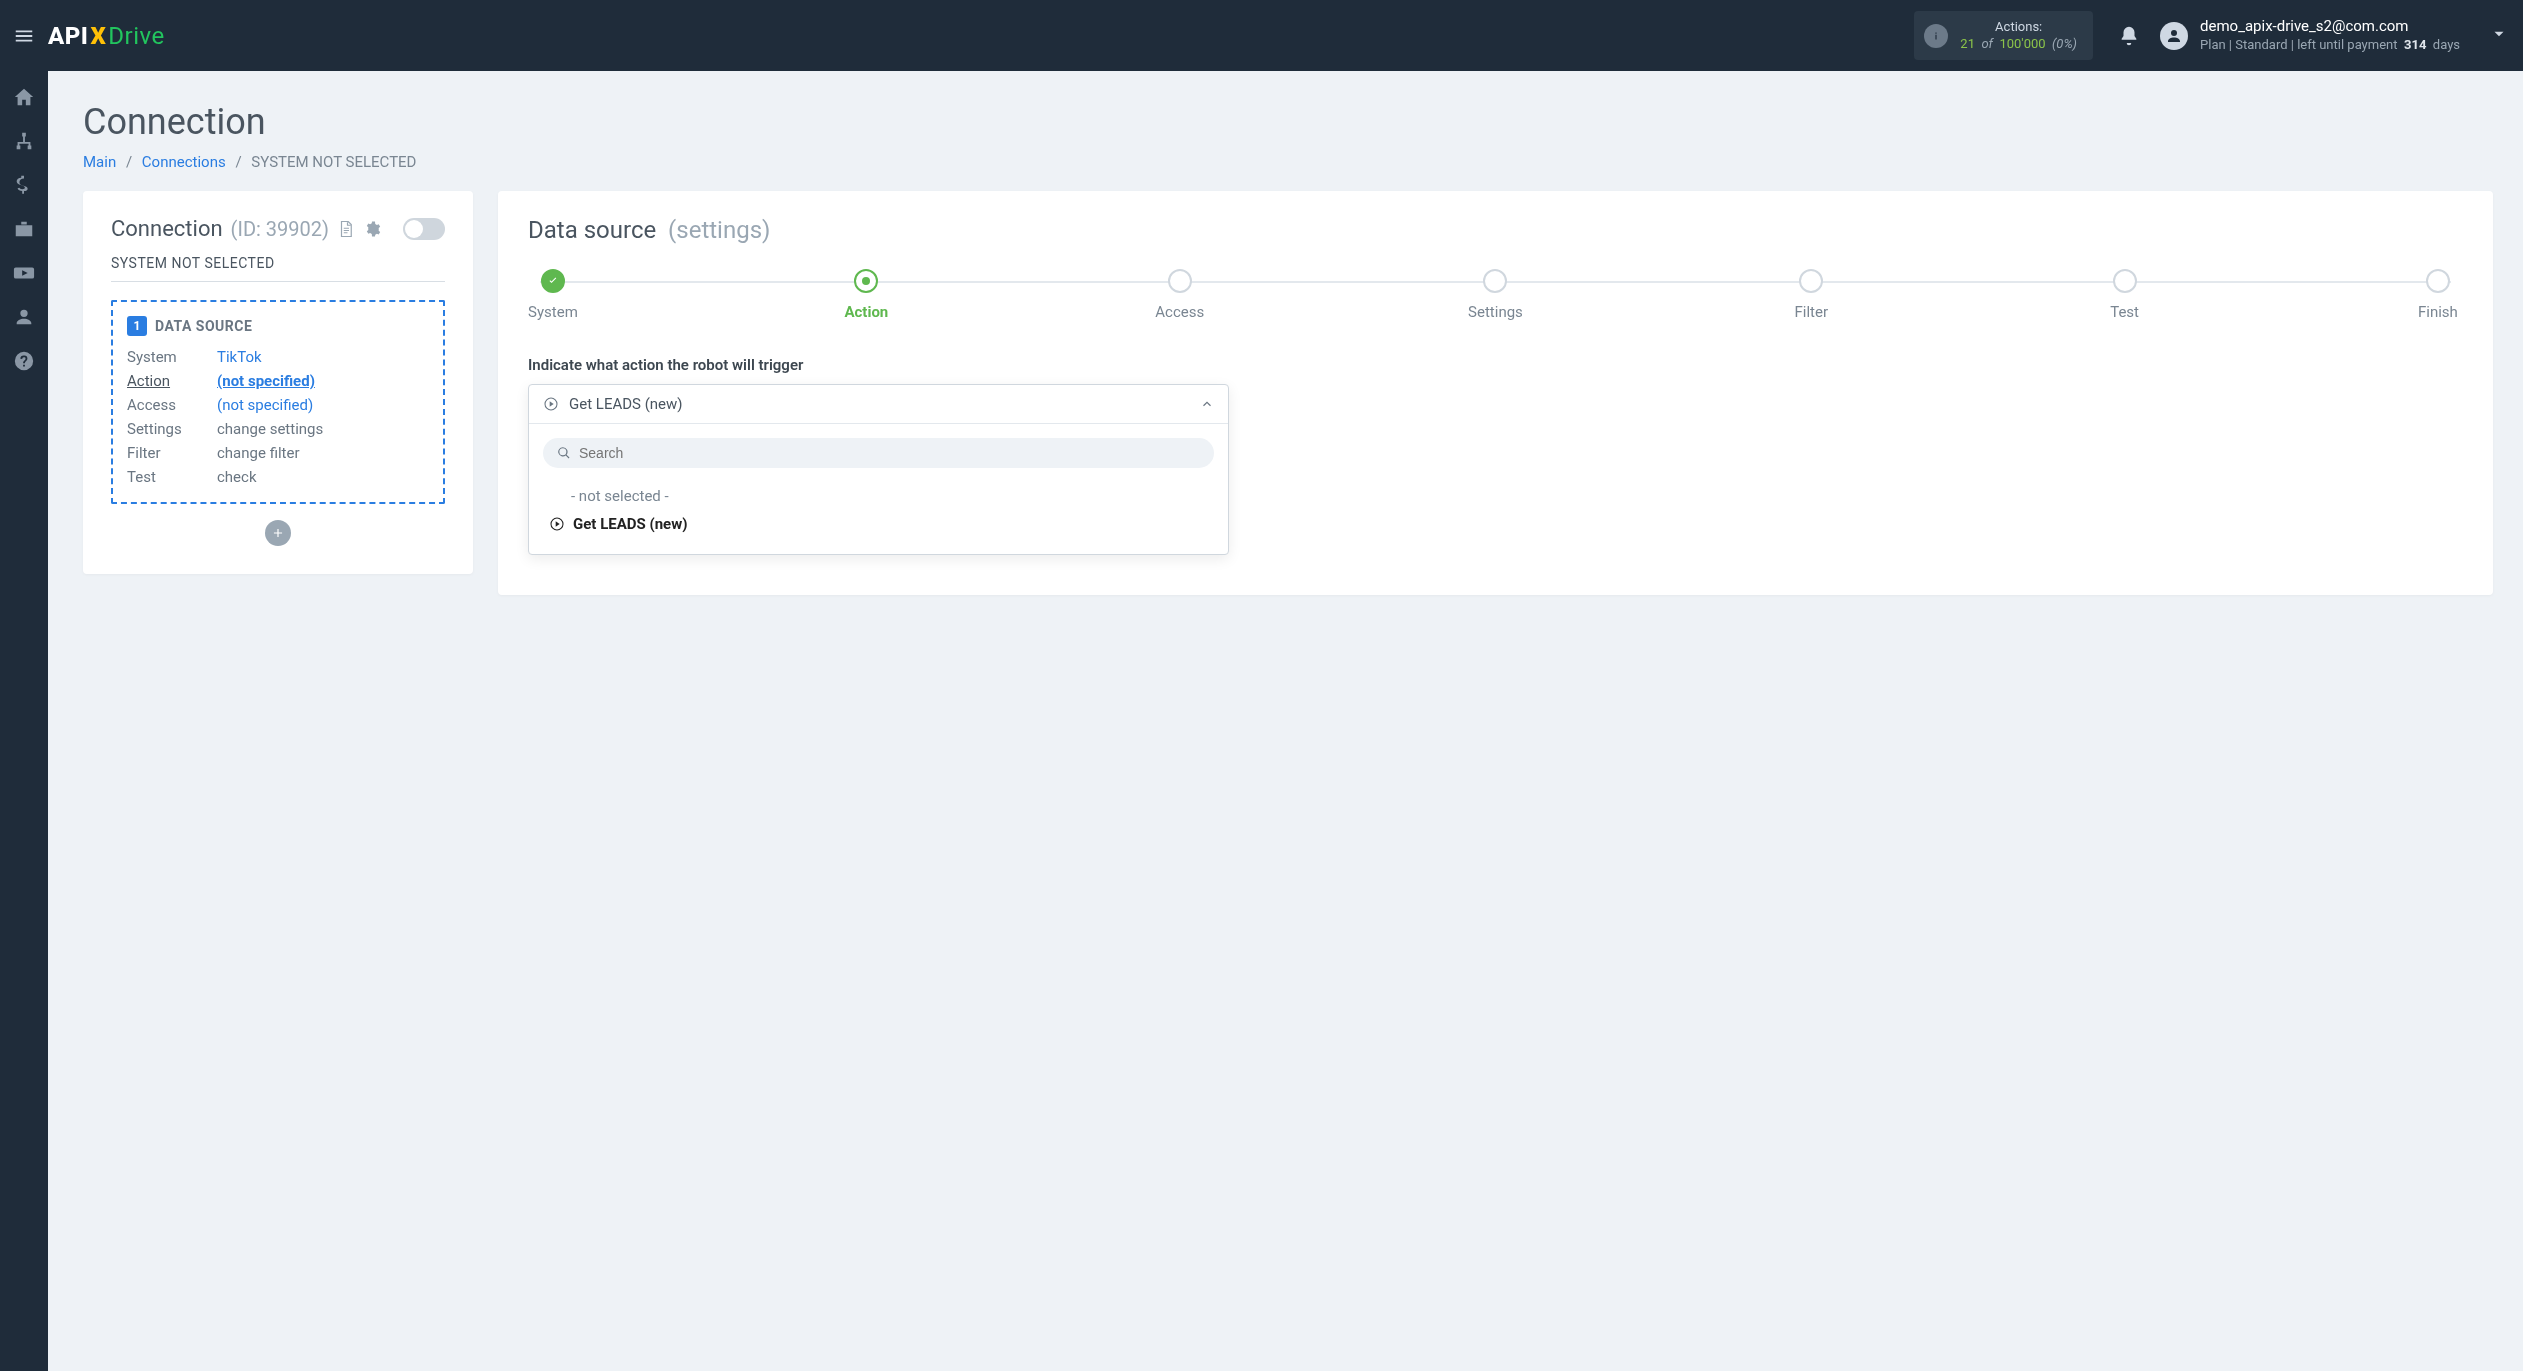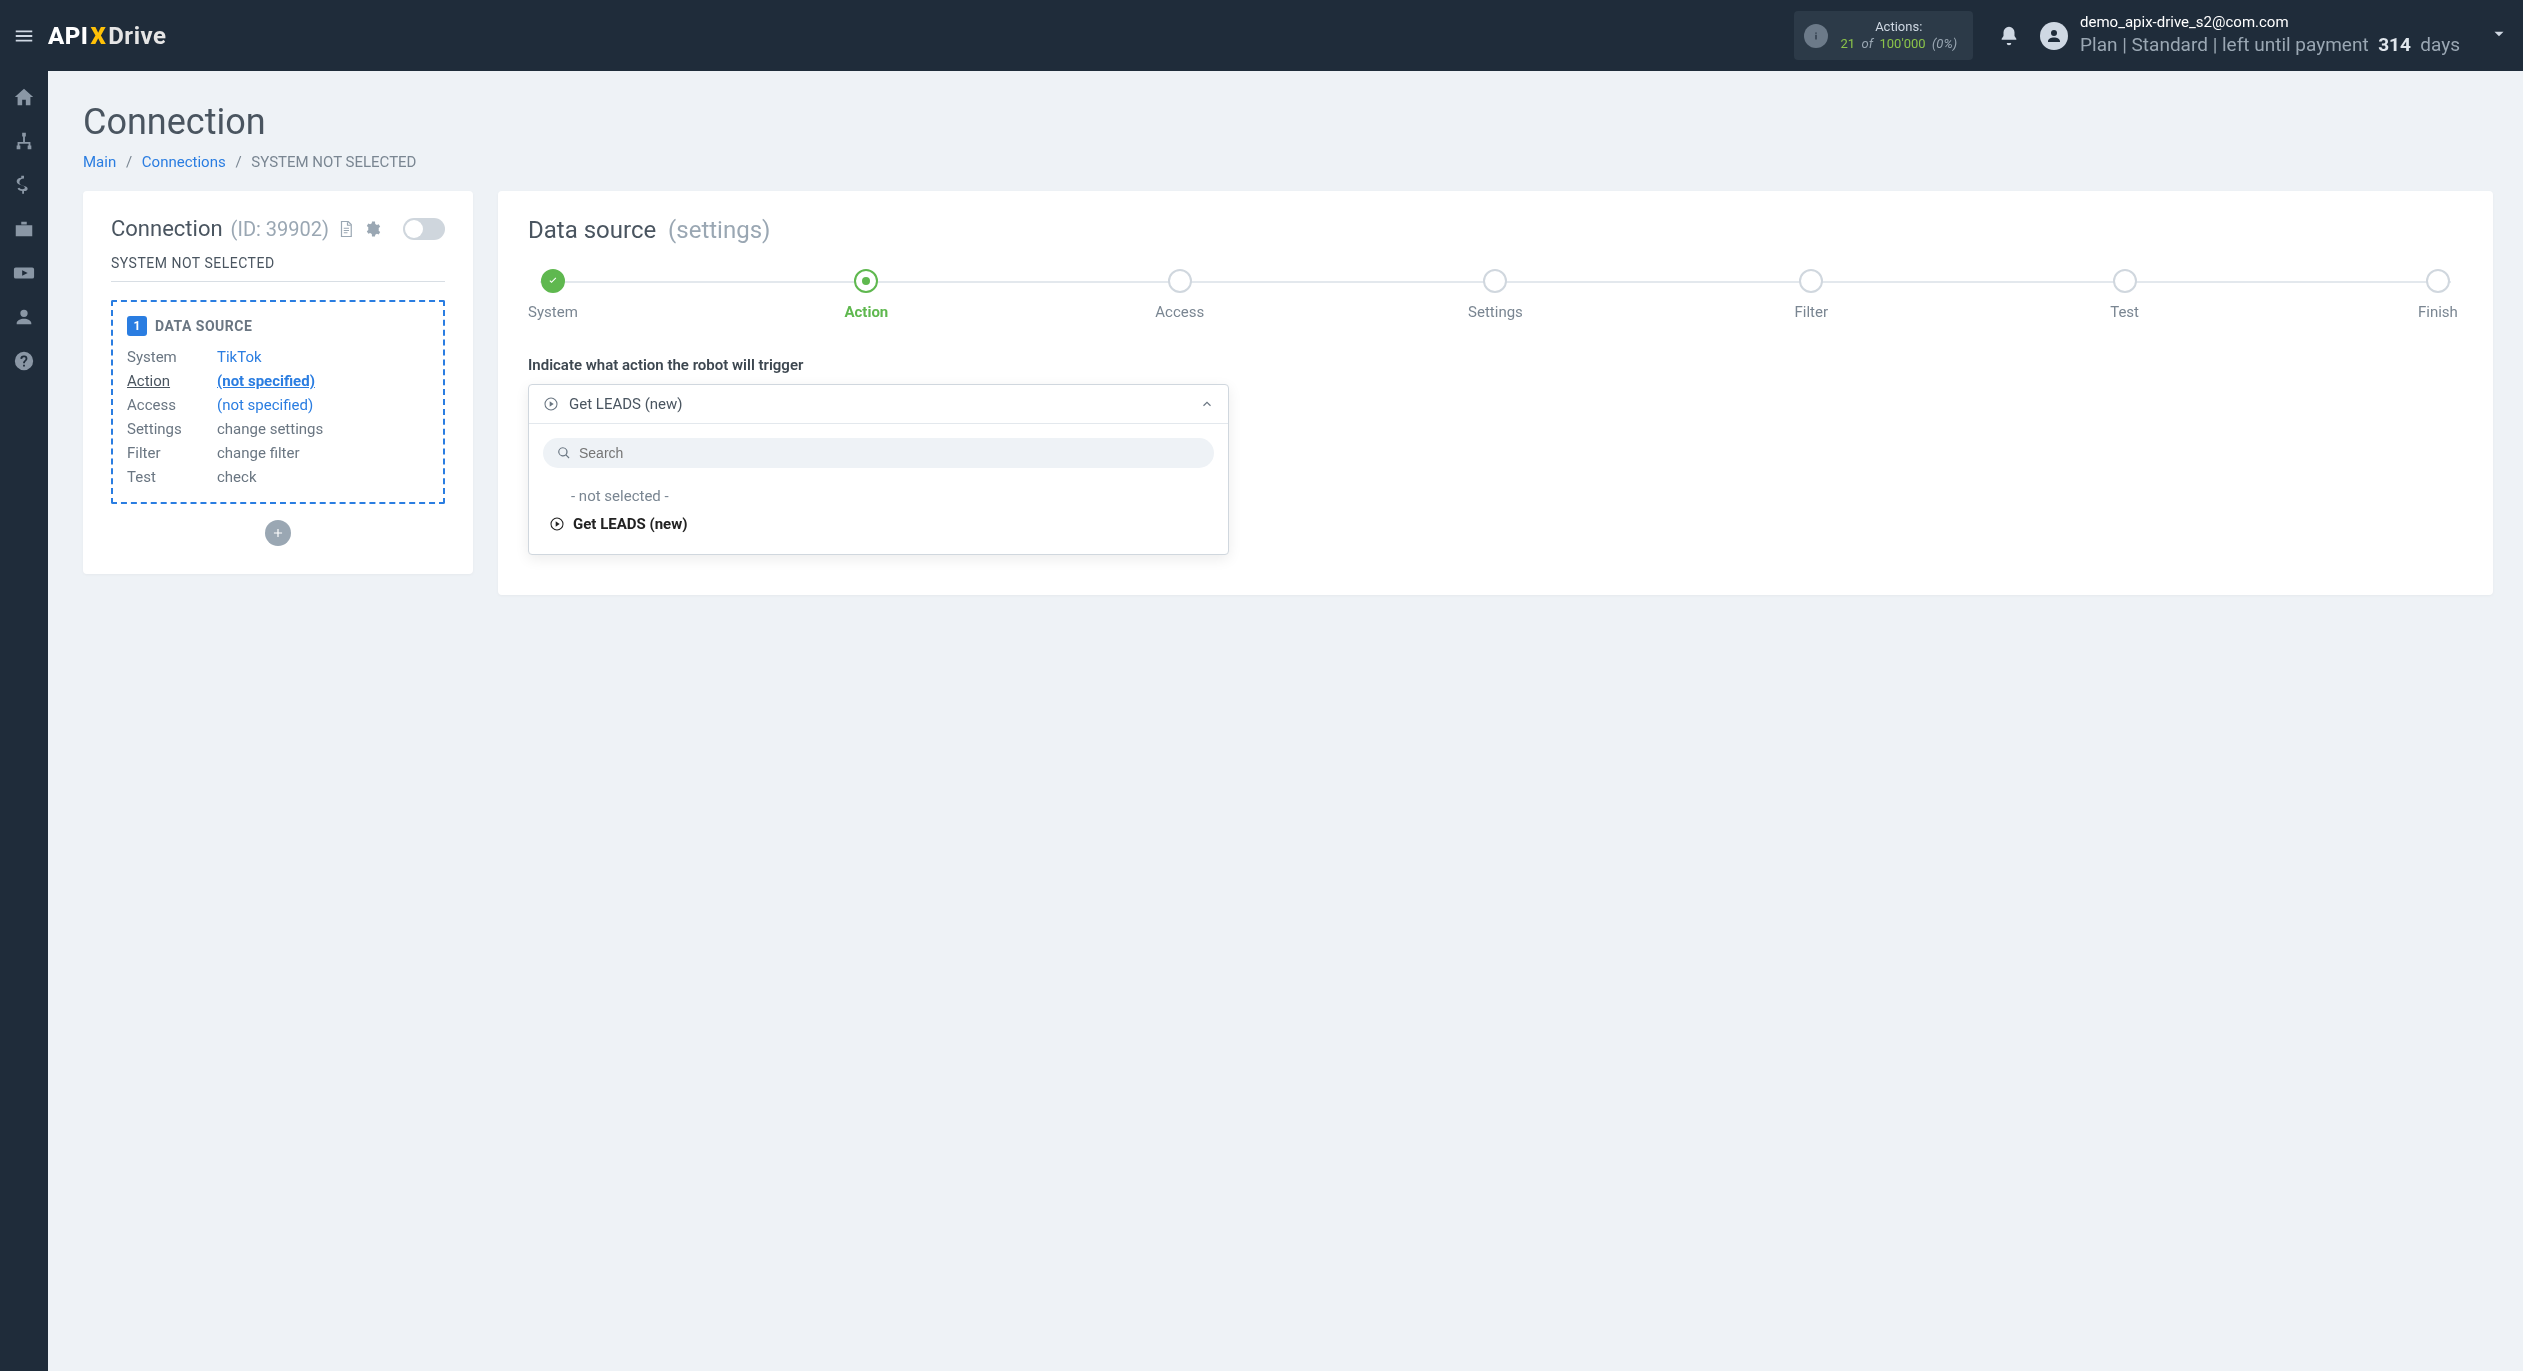--- a/index.html
+++ b/index.html
@@ -5,36 +5,36 @@
 * { margin: 0; padding: 0; box-sizing: border-box; }
 body { font-family: -apple-system, BlinkMacSystemFont, "Segoe UI", Roboto, Arial, sans-serif; background: #eef2f6; color: #333; font-size: 14px; }
 
 
 .topbar { background: #1f2c3a; height: 71px; display: flex; align-items: center; padding: 0 15px 0 10px; color: #fff; }
 .menu-toggle { width: 28px; height: 28px; display:flex; align-items:center; justify-content:center; cursor:pointer; margin-right:10px; }
 .menu-toggle svg { width:22px; height:22px; fill:#cfd8e3; }
 .logo { display:flex; align-items:center; font-size:24px; font-weight:700; letter-spacing:0.5px; }
 .logo .api { color:#fff; font-weight:800; }
 .logo .x { color:#ffc107; font-weight:900; margin:0 2px; position:relative; }
-.logo .drive { color:#e5e5e5; font-weight:700; }
+.logo .drive { color:#22c55e; font-weight:400; }
 .topbar .spacer { flex:1; }
 .actions-box { background:#2c3a48; border-radius:4px; padding:8px 16px 8px 10px; display:flex; align-items:center; gap:12px; margin-right:25px; }
 .actions-box .info-ico { width:24px; height:24px; border-radius:50%; background:#6c7a89; display:flex; align-items:center; justify-content:center; }
 .actions-box .info-ico svg { width:14px; height:14px; fill:#1f2c3a; }
 .actions-box .lines { font-size:13px; line-height:1.3; }
 .actions-box .lines .l1 { color:#cfd8e3;text-align:center; }
 .actions-box .lines .l2 { color:#cfd8e3; }
 .actions-box .lines .green { color:#8bc34a; }
 .actions-box .lines .ital { font-style:italic; color:#9aa7b3; }
 .bell { margin-right:20px; width:22px; height:22px; fill:#cfd8e3; cursor:pointer; }
 .avatar-ico { width:28px; height:28px; border-radius:50%; background:#cfd8e3; display:flex; align-items:center; justify-content:center; margin-right:12px; }
 .avatar-ico svg { width:18px; height:18px; fill:#1f2c3a; }
 .user-block { line-height:1.3; }
 .user-block .email { font-size:15px; color:#fff; }
-.user-block .plan { font-size:19px; color:#9aa7b3; }
+.user-block .plan { font-size:13px; color:#9aa7b3; }
 .user-block .plan b { color:#e0e6ec; font-weight:700; }
 .chev-down { margin-left:auto; padding-left:30px; }
 .chev-down svg { width:18px; height:18px; fill:#cfd8e3; }
 
 
 .page { display:flex; min-height: calc(100vh - 56px); }
 .sidenav { width:48px; background:#1f2c3a; padding-top:15px; display:flex; flex-direction:column; align-items:center; gap:22px; }
 .sidenav .ico { width:22px; height:22px; fill:#8a97a5; cursor:pointer; }
 
 

